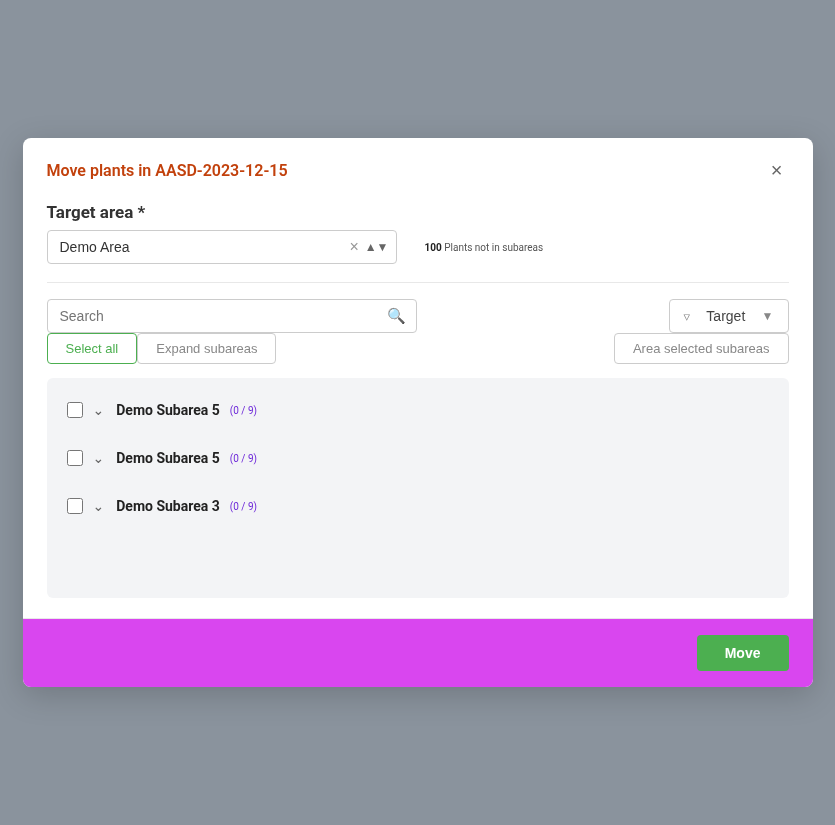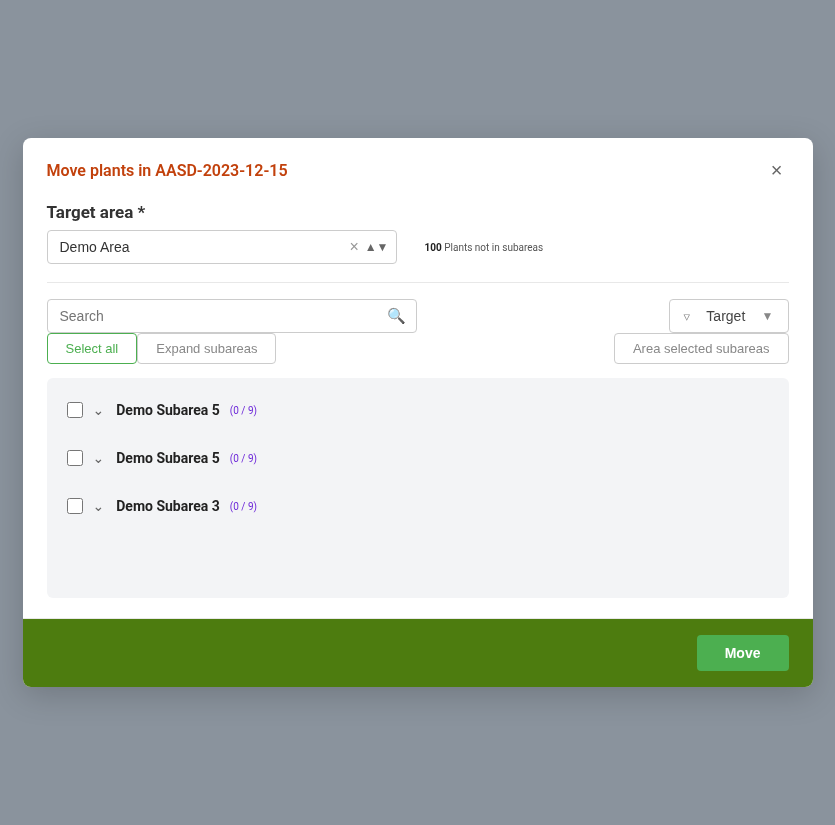--- a/index.html
+++ b/index.html
@@ -234,21 +234,21 @@
     .subarea-count {
       font-size: 10px;
       color: #6d28d9;
       font-weight: 400;
     }
     .modal-footer {
       display: flex;
       justify-content: flex-end;
       padding: 16px 24px;
       border-top: 1px solid #e8e8e8;
-      background: #4d7c0f;
+      background: #d946ef;
     }
     .btn-move {
       background: #4caf50;
       color: #fff;
       border: none;
       border-radius: 4px;
       padding: 10px 28px;
       font-size: 14px;
       font-weight: 600;
       cursor: pointer;

